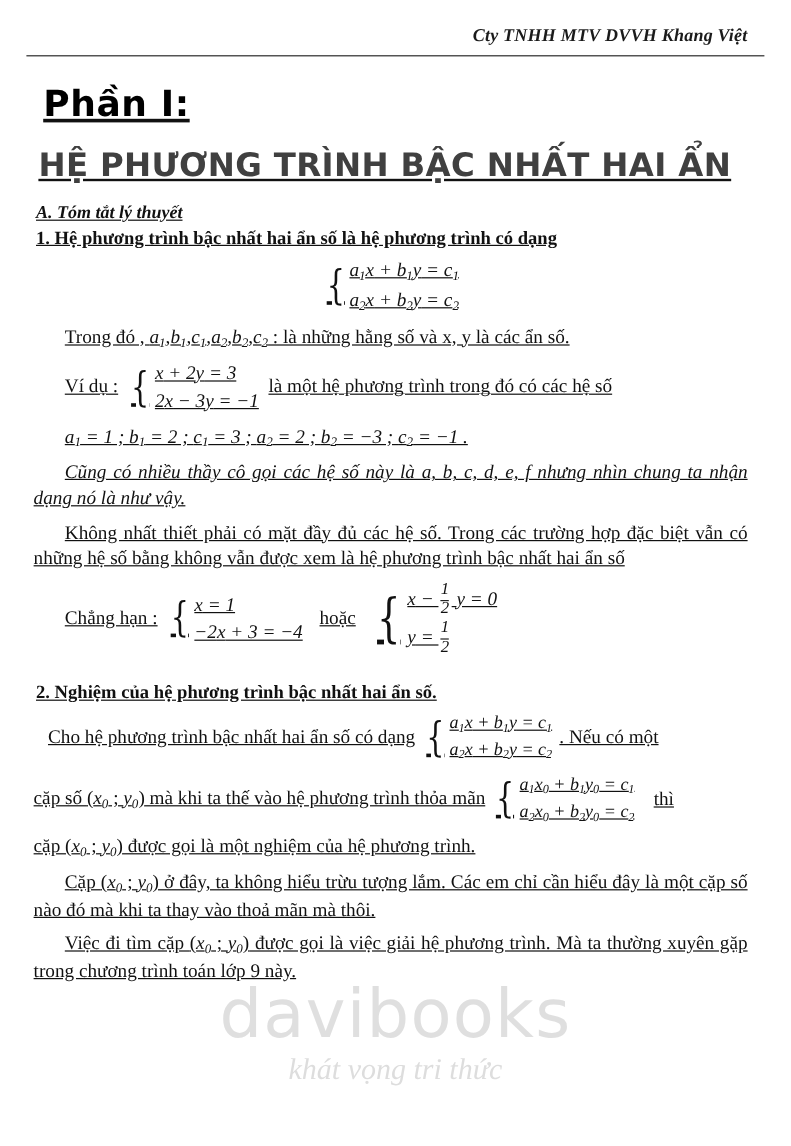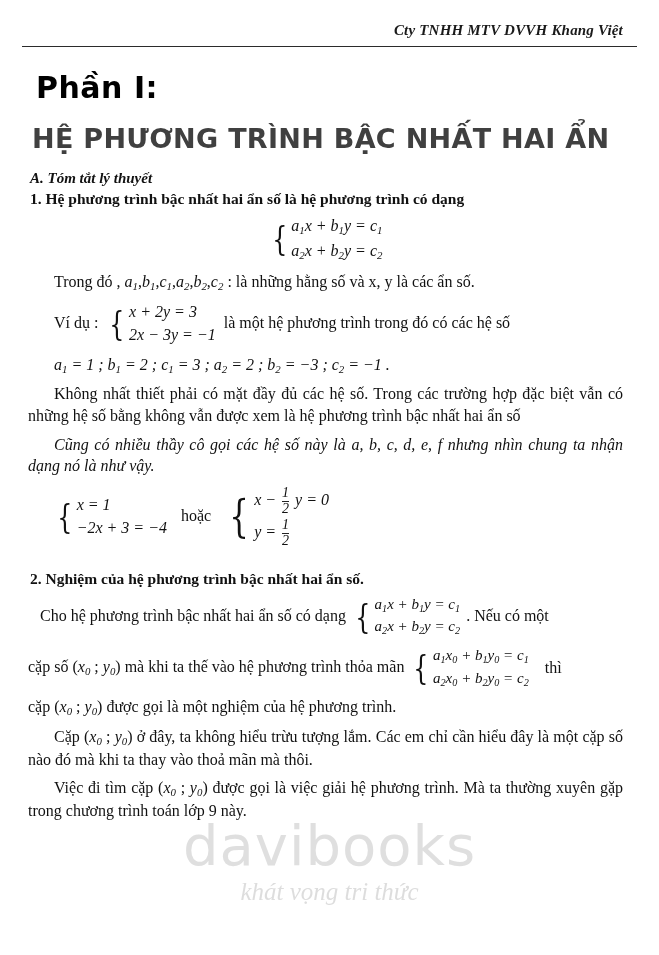--- a/index.html
+++ b/index.html
@@ -38,20 +38,21 @@
     left: 22px;
     right: 22px;
     top: 46px;
     border-top: 1.6px solid #2b2b2b;
   }
   .content {
     position: absolute;
     left: 28px;
     right: 36px;
     top: 62px;
+    text-decoration: underline;
   }
   .part-title {
     font-family: "DejaVu Sans", sans-serif;
     font-weight: bold;
     font-size: 30px;
     letter-spacing: 0.5px;
     margin: 8px 0 18px 8px;
     color: #000;
   }
   .main-title {
@@ -219,25 +220,26 @@
           <span class="row">2<i>x</i> − 3<i>y</i> = −1</span>
         </span>
       </span>
       <span style="font-size:16px;">là một hệ phương trình trong đó có các hệ số</span>
     </div>
 
     <p class="body tight" style="margin-left:26px;">
       <span class="mono-coeff"><i>a</i><sub>1</sub> = 1 ; <i>b</i><sub>1</sub> = 2 ;  <i>c</i><sub>1</sub> = 3 ;  <i>a</i><sub>2</sub> = 2 ;  <i>b</i><sub>2</sub> = −3 ;  <i>c</i><sub>2</sub> = −1 .</span>
     </p>
 
+    <p class="body italic" style="text-indent:26px;">Cũng có nhiều thầy cô gọi các hệ số này là a, b, c, d, e, f nhưng nhìn chung ta nhận dạng nó là như vậy.</p>
+
     <p class="body" style="text-indent:26px;">Không nhất thiết phải có mặt đầy đủ các hệ số. Trong các trường hợp đặc biệt vẫn có những hệ số bằng không vẫn được xem là hệ phương trình bậc nhất hai ẩn số</p>
 
-    <p class="body italic" style="text-indent:26px;">Cũng có nhiều thầy cô gọi các hệ số này là a, b, c, d, e, f nhưng nhìn chung ta nhận dạng nó là như vậy.</p>
-
     <div class="center-row" style="margin-left:26px;">
+      <span style="font-size:16px;">Chẳng hạn :</span>
       <span class="inline-flex">
         <span class="brace">{</span>
         <span class="sys">
           <span class="row"><i>x</i> = 1</span>
           <span class="row">−2<i>x</i> + 3 = −4</span>
         </span>
       </span>
       <span style="font-size:16px; margin:0 6px;">hoặc</span>
       <span class="inline-flex">
         <span class="brace tall">{</span>

